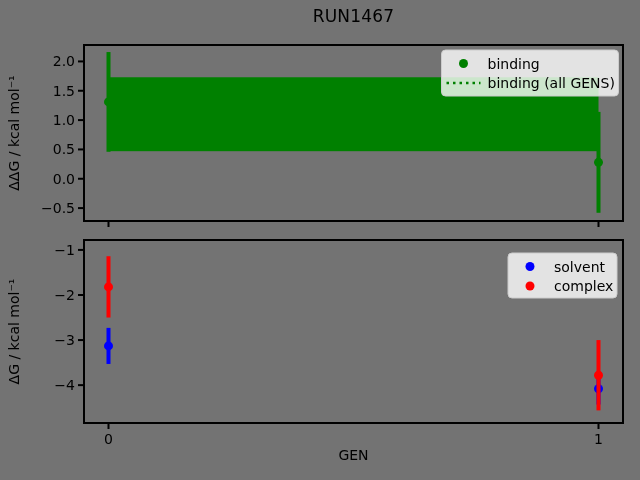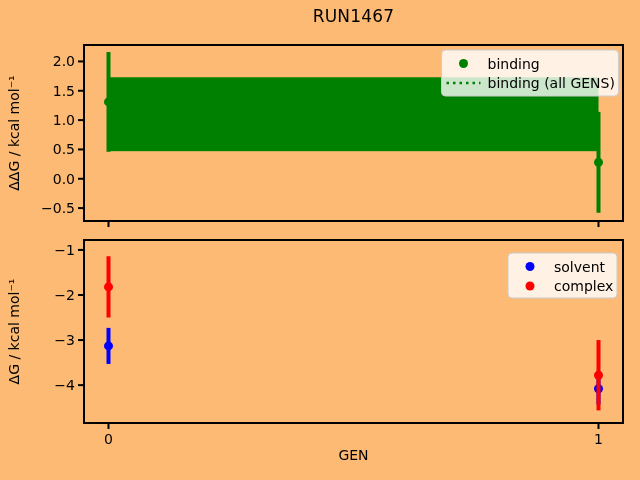--- a/index.html
+++ b/index.html
@@ -1,17 +1,17 @@
 <!DOCTYPE html>
 <html><head>
 <meta charset="utf-8">
 <style>
   html,body{margin:0;padding:0;background:#ffffff;}
   body{width:640px;height:480px;position:relative;font-family:"DejaVu Sans",sans-serif;}
-  #figure{position:absolute;left:0;top:0;width:640px;height:480px;background:#fdba74;overflow:hidden;}
+  #figure{position:absolute;left:0;top:0;width:640px;height:480px;background:#737373;overflow:hidden;}
   #fig-title{position:absolute;left:84px;top:6px;width:539px;text-align:center;
              font-size:17px;color:#000;letter-spacing:0.2px;}
   #plot{position:absolute;left:0;top:0;}
   text{font-family:"DejaVu Sans",sans-serif;}
 </style>
 </head>
 <body>
 
 <div id="figure">
   <div id="fig-title">RUN1467</div>

